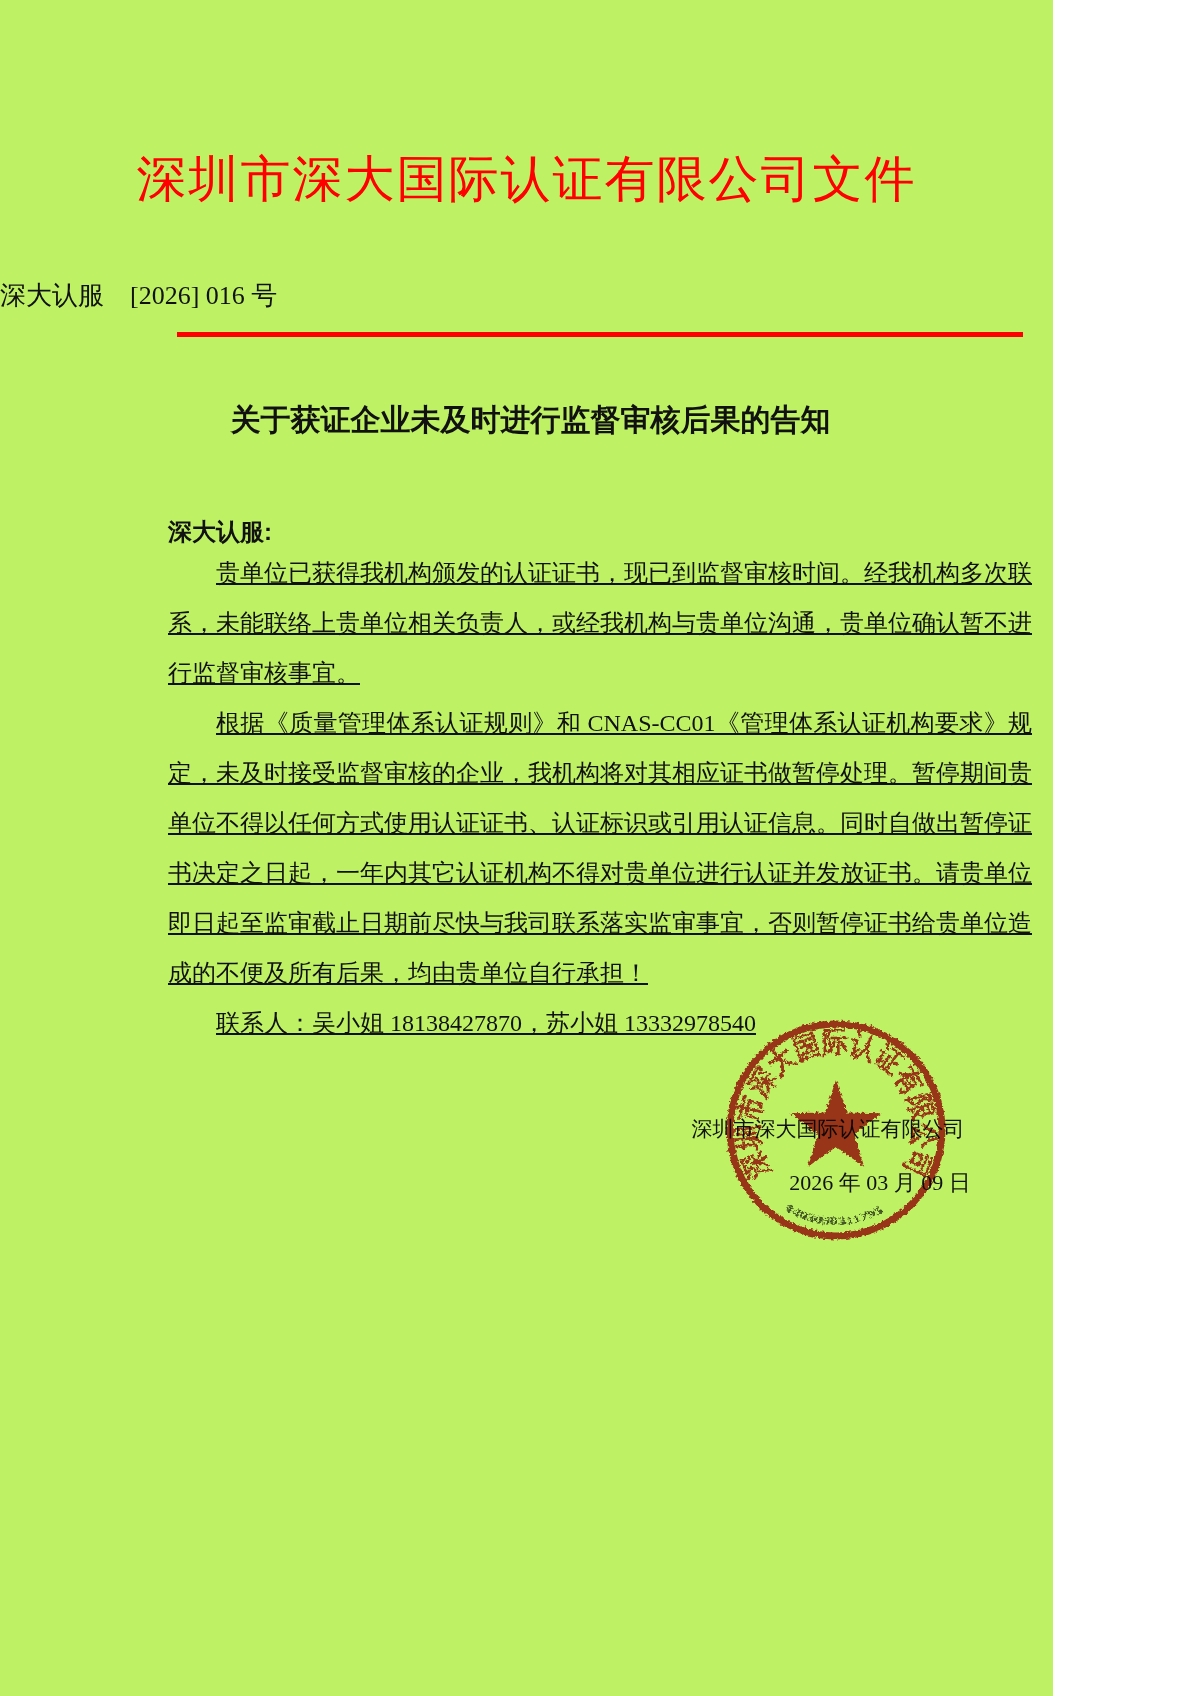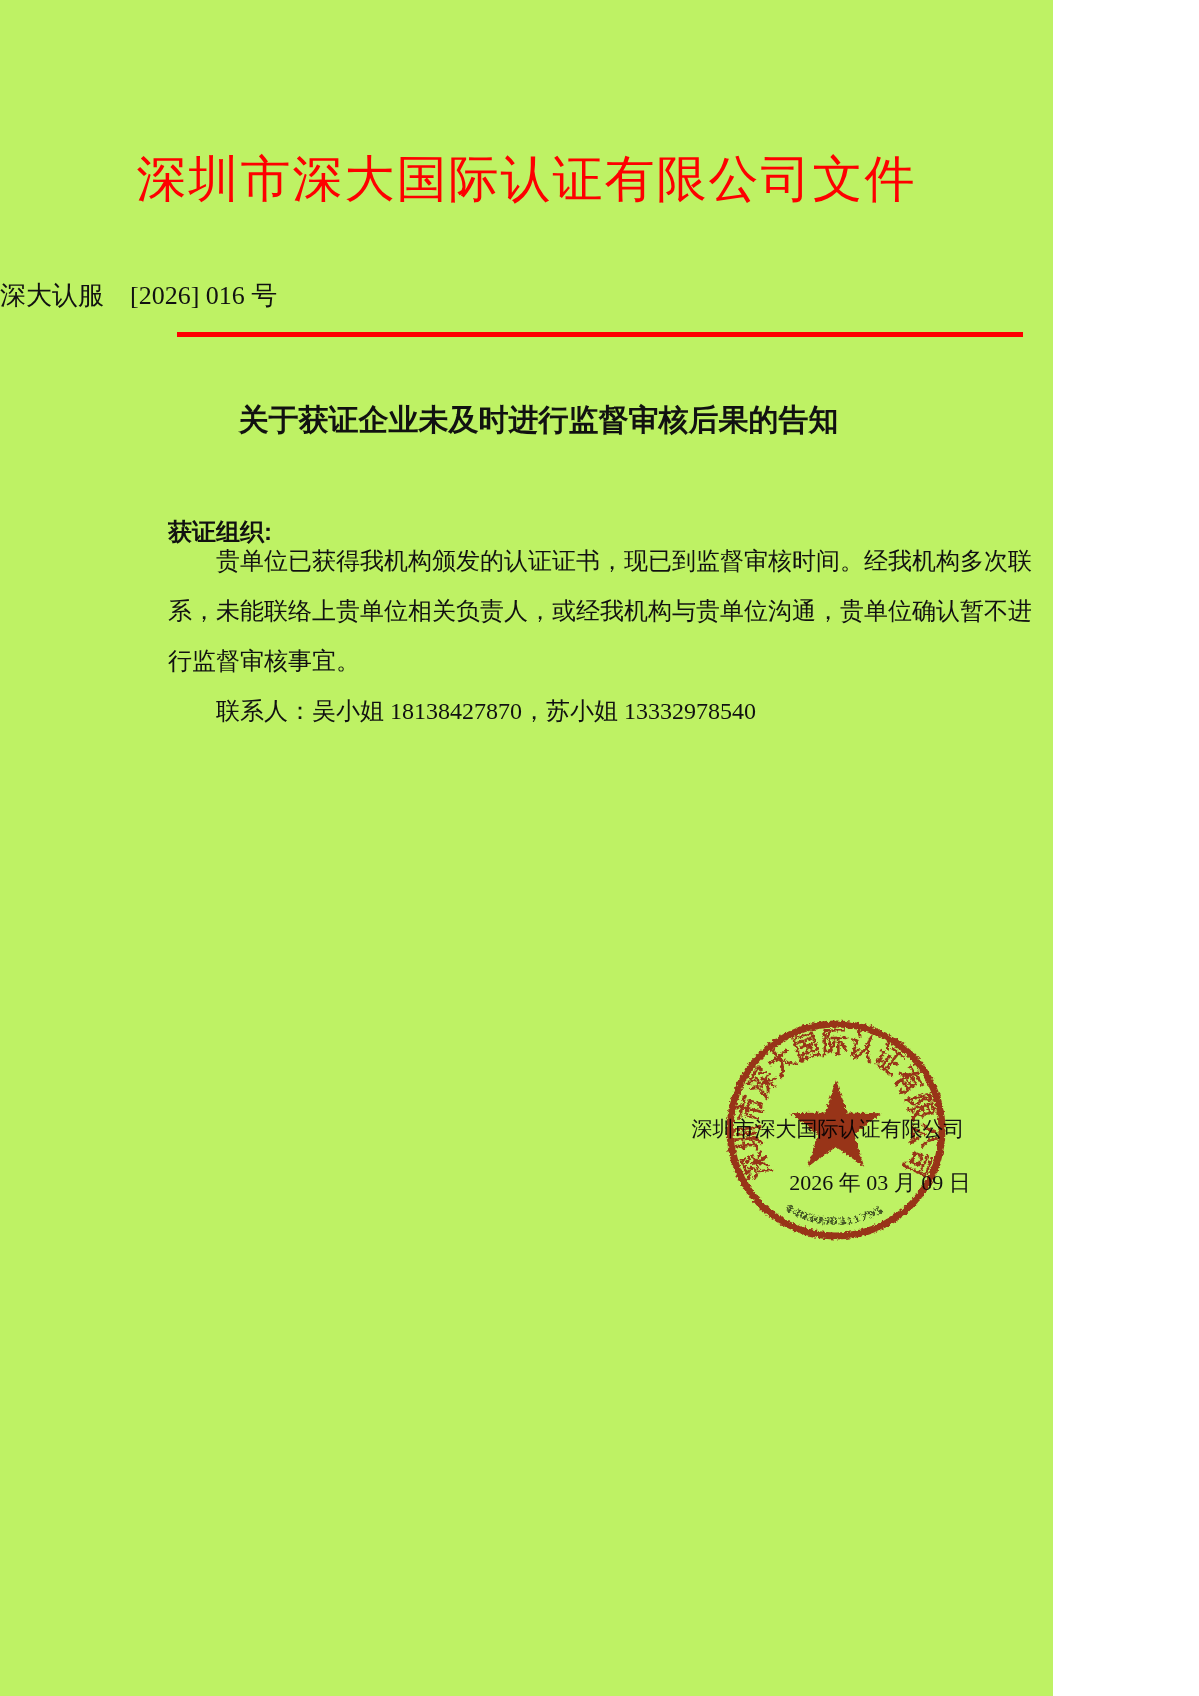--- a/index.html
+++ b/index.html
@@ -31,38 +31,39 @@
     white-space: nowrap;
   }
   .red-rule {
     position: absolute;
     top: 332px; left: 177px;
     width: 846px; height: 5px;
     background: var(--accent-red, #fe0000);
   }
   .doc-title {
     position: absolute;
-    top: 400px; left: 12px; width: 100%;
+    top: 400px; left: 4px; width: 100%;
     text-align: center;
     font-size: 30px;
     font-weight: bold;
     font-family: "Liberation Sans", "DejaVu Sans", sans-serif;
     white-space: nowrap;
   }
   .salutation {
     position: absolute;
     top: 516px; left: 168px;
     font-size: 24px;
     font-weight: bold;
     font-family: "Liberation Sans", "DejaVu Sans", sans-serif;
   }
   .body-block {
     position: absolute;
-    top: 536px; left: 168px;
+    top: 548px; left: 168px;
     width: 864px;
+    text-decoration: underline;
   }
   .body-block p {
     margin: 0;
     font-size: 24px;
     line-height: 50px;
     text-align: justify;
     text-indent: 2em;
     font-family: "Liberation Serif", "DejaVu Serif", serif;
   }
   .sign-company {
@@ -98,24 +99,25 @@
 <div class="page">
 
   <div class="header-title">深圳市深大国际认证有限公司文件</div>
 
   <div class="doc-number">深大认服　[2026] 016 号</div>
 
   <div class="red-rule"></div>
 
   <div class="doc-title">关于获证企业未及时进行监督审核后果的告知</div>
 
-  <div class="salutation">获证组织:</div>
+  <div class="salutation">深大认服:</div>
 
   <div class="body-block">
     <p>贵单位已获得我机构颁发的认证证书，现已到监督审核时间。经我机构多次联系，未能联络上贵单位相关负责人，或经我机构与贵单位沟通，贵单位确认暂不进行监督审核事宜。</p>
+    <p>根据《质量管理体系认证规则》和 CNAS-CC01《管理体系认证机构要求》规定，未及时接受监督审核的企业，我机构将对其相应证书做暂停处理。暂停期间贵单位不得以任何方式使用认证证书、认证标识或引用认证信息。同时自做出暂停证书决定之日起，一年内其它认证机构不得对贵单位进行认证并发放证书。请贵单位即日起至监审截止日期前尽快与我司联系落实监审事宜，否则暂停证书给贵单位造成的不便及所有后果，均由贵单位自行承担！</p>
     <p>联系人：吴小姐 18138427870，苏小姐 13332978540</p>
   </div>
 
   <div class="sign-company">深圳市深大国际认证有限公司</div>
 
   <div class="sign-date">2026 年 03 月 09 日</div>
 
   <svg class="seal" viewBox="0 0 234 234" xmlns="http://www.w3.org/2000/svg">
     <defs>
       <filter id="inkRough" x="-10%" y="-10%" width="120%" height="120%">

